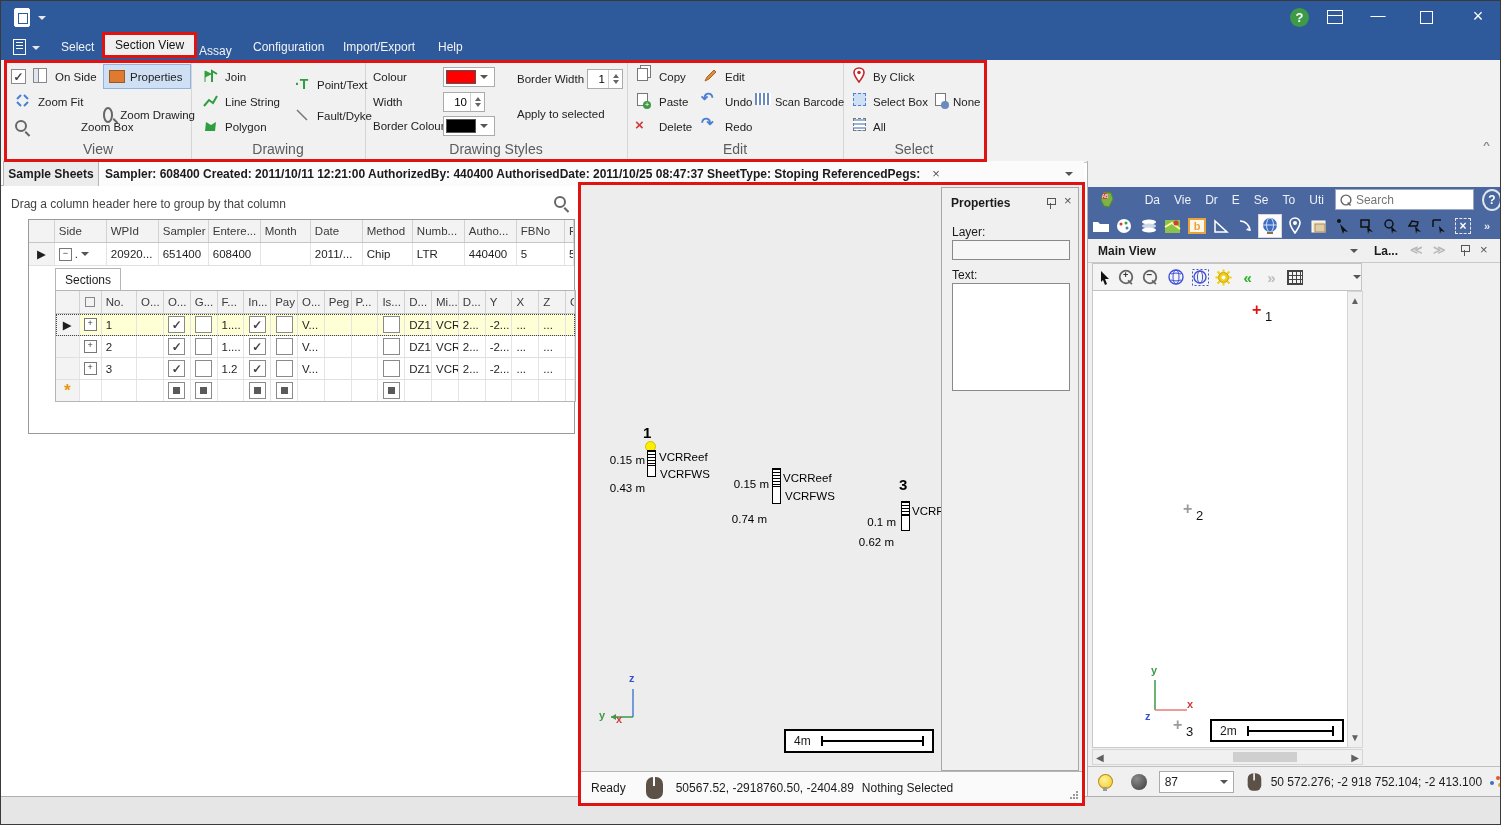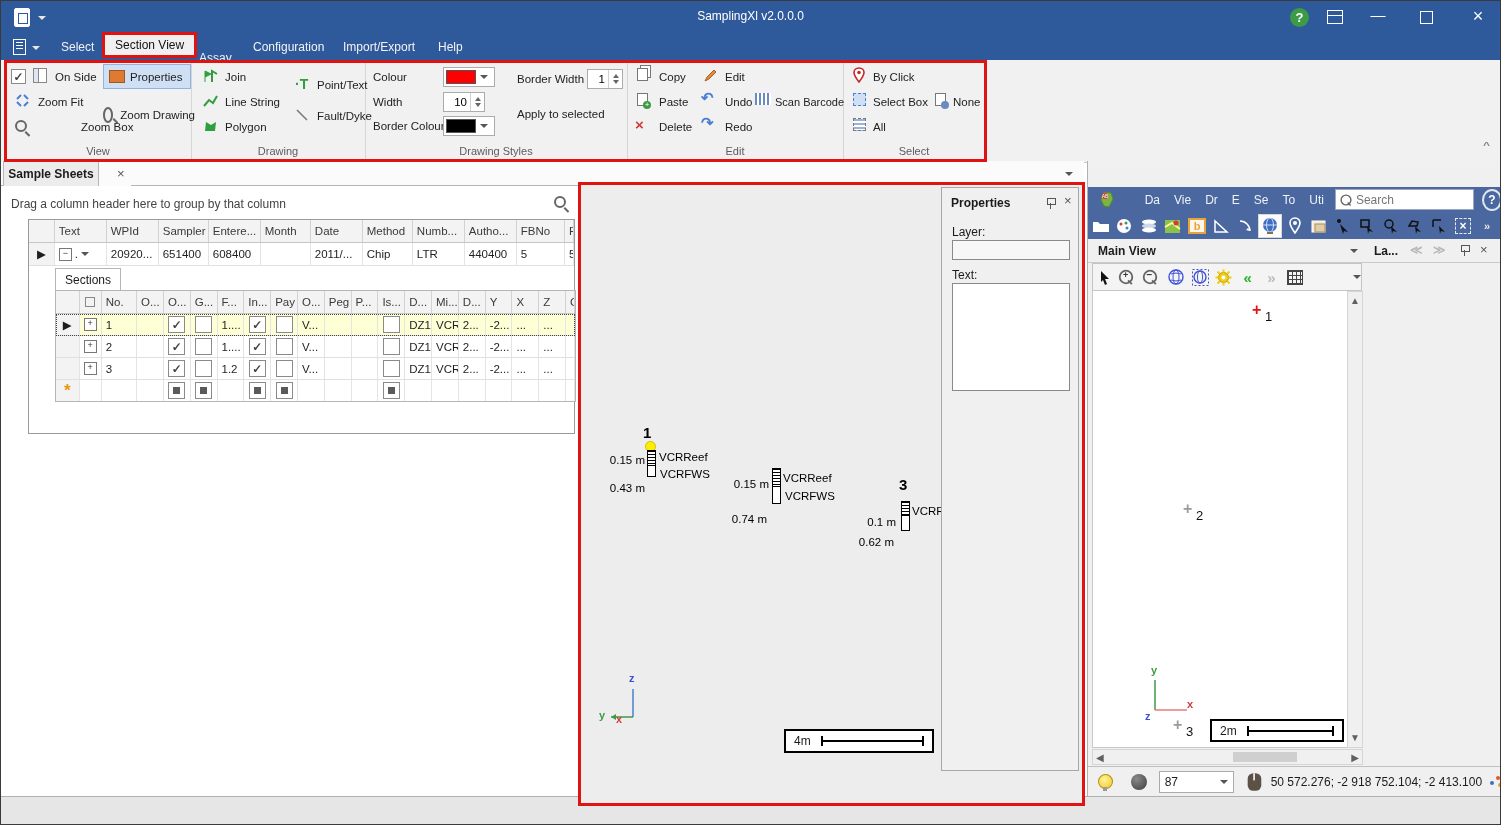--- a/index.html
+++ b/index.html
@@ -15,21 +15,21 @@
   #menu-sectionview{background:#f0f0f0;color:#111;border:3px solid #e01313;padding:3px 10px;}
   .doc-icon{width:16px;height:19px;background:#fff;border:1px solid #fff;position:relative;border-radius:2px;}
   .doc-icon::after{content:"";position:absolute;left:3px;top:4px;width:8px;height:9px;border:1px solid #2e5a9c;}
   .caret{display:inline-block;width:0;height:0;border-left:4px solid transparent;border-right:4px solid transparent;border-top:4px solid #e8e8e8;vertical-align:middle;}
   .caret.dark{border-top-color:#555;}
   
   .winbtn{color:#fff;font-size:15px;width:34px;text-align:center;display:inline-block;}
   .helpcirc{width:19px;height:19px;border-radius:50%;background:#3d9a46;color:#fff;text-align:center;line-height:19px;font-size:13px;font-weight:bold;}
   
   #ribbon{left:0;top:59px;width:100%;height:103px;background:#f1f1f1;border-bottom:1px solid #c9c9c9;}
-  .rgroup-label{position:absolute;bottom:3px;left:0;right:0;text-align:center;font-size:11px;color:#5c5c5c;}
+  .rgroup-label{position:absolute;bottom:3px;left:0;right:0;text-align:center;font-size:14px;color:#5c5c5c;}
   .rgroup{position:absolute;top:0;height:100px;border-right:1px solid #d6d6d6;}
   .rlabel{font-size:11.5px;color:#222;white-space:nowrap;}
   .rbtn-hl{background:#cfe0f5;border:1px solid #8fb4e4;}
   .spin{background:#fff;border:1px solid #ababab;height:20px;display:flex;align-items:center;}
   .spin .val{flex:1;text-align:right;padding-right:3px;font-size:11.5px;}
   .spin .arrows{width:13px;display:flex;flex-direction:column;align-items:center;justify-content:center;gap:2px;border-left:1px solid #d0d0d0;height:100%;}
   .uarr{width:0;height:0;border-left:3px solid transparent;border-right:3px solid transparent;border-bottom:4px solid #666;}
   .darr{width:0;height:0;border-left:3px solid transparent;border-right:3px solid transparent;border-top:4px solid #666;}
   .swatch{background:#fff;border:1px solid #ababab;height:20px;display:flex;align-items:center;padding:2px;}
   .swatch .chip{width:28px;height:12px;border:1px solid #555;}
@@ -114,40 +114,39 @@
   .axis-lbl{font-size:11px;font-weight:bold;}
 </style>
 </head>
 <body>
 
 <div id="win">
 
   <div class="abs" id="titlebar">
     <div class="abs doc-icon" style="left:13px;top:7px;"></div>
     <span class="abs caret" style="left:37px;top:15px;"></span>
-    <div class="abs tx wh" style="left:0;top:8px;width:100%;text-align:center;">SamplingXl v2.0.0.0</div>
     <div class="abs helpcirc" style="left:1289px;top:7px;">?</div>
     <div class="abs" style="left:1326px;top:9px;width:16px;height:14px;border:1px solid #fff;">
         <div style="height:4px;border-bottom:1px solid #fff;"></div>
       </div>
     <div class="abs winbtn" style="left:1360px;top:5px;">—</div>
     <div class="abs" style="left:1419px;top:10px;width:13px;height:13px;border:1px solid #fff;"></div>
     <div class="abs winbtn" style="left:1460px;top:5px;font-size:18px;">×</div>
   </div>
 
   <div class="abs" id="menubar">
     <div class="abs" style="left:12px;top:5px;width:13px;height:16px;border:1px solid #fff;background:#2e5a9c;">
       <div style="margin:2px 2px;height:1px;background:#fff;"></div>
         <div style="margin:2px 2px;height:1px;background:#fff;"></div>
         <div style="margin:2px 2px;height:1px;background:#fff;"></div>
     </div>
     <span class="abs caret" style="left:31px;top:12px;"></span>
     <span class="abs menuitem" style="left:50px;top:1px;">Select</span>
     <span class="abs" id="menu-sectionview" style="left:101px;top:-2px;font-size:12px;">Section View</span>
-    <span class="abs menuitem" style="left:188px;top:12px;">Assay</span>
+    <span class="abs menuitem" style="left:188px;top:5px;">Assay</span>
     <span class="abs menuitem" style="left:242px;top:1px;">Configuration</span>
     <span class="abs menuitem" style="left:332px;top:1px;">Import/Export</span>
     <span class="abs menuitem" style="left:427px;top:1px;">Help</span>
   </div>
 
   <div class="abs" id="ribbon">
 
     <div class="rgroup" style="left:4px;width:186px;">
       <span class="abs cbx on" style="left:6px;top:9px;"></span>
       <span class="abs" style="left:28px;top:8px;width:14px;height:15px;border:1px solid #888;background:#fff;">
@@ -266,34 +265,35 @@
     <span class="abs" style="left:1482px;top:78px;color:#888;font-size:12px;font-weight:bold;transform:scaleY(.8);">^</span>
   </div>
 
   <div class="abs anno" style="left:3px;top:59px;width:983px;height:102px;"></div>
 
   <div class="abs" id="tabstrip">
     <div class="abs" id="tab-samplesheets">
         <span class="tx b">Sample Sheets</span>
       </div>
     <div class="abs" id="tab-doc">
+      <span class="tx b">Sampler: 608400 Created: 2011/10/11 12:21:00 AuthorizedBy: 440400 AuthorisedDate: 2011/10/25 08:47:37 SheetType: Stoping ReferencedPegs:</span>
       <span class="xicon" style="margin-left:12px;">×</span>
     </div>
     <span class="abs caret dark" style="left:1064px;top:11px;"></span>
   </div>
 
   <div class="abs" id="leftpane">
     <span class="abs tx" style="left:9px;top:11px;color:#444;">Drag a column header here to group by that column</span>
     <span class="abs magicon" style="left:552px;top:8px;"></span>
 
     <div class="abs" id="gridshell">
 
       <div class="gh">
         <div class="c indic" style="width:18px;"></div>
-        <div class="c" style="width:46px;">Text</div>
+        <div class="c" style="width:46px;">Side</div>
         <div class="c" style="width:46px;">WPId</div>
         <div class="c" style="width:44px;">Sampler</div>
         <div class="c" style="width:46px;">Entere...</div>
         <div class="c" style="width:44px;">Month</div>
         <div class="c" style="width:46px;">Date</div>
         <div class="c" style="width:44px;">Method</div>
         <div class="c" style="width:46px;">Numb...</div>
         <div class="c" style="width:46px;">Autho...</div>
         <div class="c" style="width:42px;">FBNo</div>
         <div class="c" style="flex:1;">FBPage</div>
@@ -539,20 +539,27 @@
     <div class="abs" id="propspanel">
       <span class="abs tx b" style="left:9px;top:8px;">Properties</span>
       <span class="abs pinicon" style="left:104px;top:8px;"></span>
       <span class="abs xicon" style="left:122px;top:7px;">×</span>
       <span class="abs tx" style="left:10px;top:37px;">Layer:</span>
       <input class="abs field" style="left: 10px; top: 52px;" value="">
       <span class="abs tx" style="left:10px;top:80px;">Text:</span>
       <textarea class="abs tarea" style="left: 10px; top: 95px;"></textarea>
     </div>
 
+    <div class="abs" id="svstatus">
+      <span class="tx" style="margin-left:10px;">Ready</span>
+      <span class="mouse" style="margin-left:20px;"></span>
+      <span class="tx" style="margin-left:13px;">50567.52, -2918760.50, -2404.89</span>
+      <span class="tx" style="margin-left:8px;">Nothing Selected</span>
+      <span class="grip" style="position:absolute;right:3px;bottom:3px;"></span>
+    </div>
   </div>
 
   <div class="abs" id="planpanel">
     <div class="abs" id="planmenu">
       <svg width="22" height="20" style="margin-left:8px;">
           <path d="M8 2 L15 3 L17 9 L13 17 L8 16 L5 10 Z" fill="#7cb342" stroke="#558b2f"></path>
           <circle cx="9" cy="6" r="3" fill="#d43a3a"></circle>
           <text x="9" y="8" font-size="5" fill="#fff" text-anchor="middle">AB</text>
         </svg>
       <span class="pmitem" style="margin-left:22px;">Da</span>

